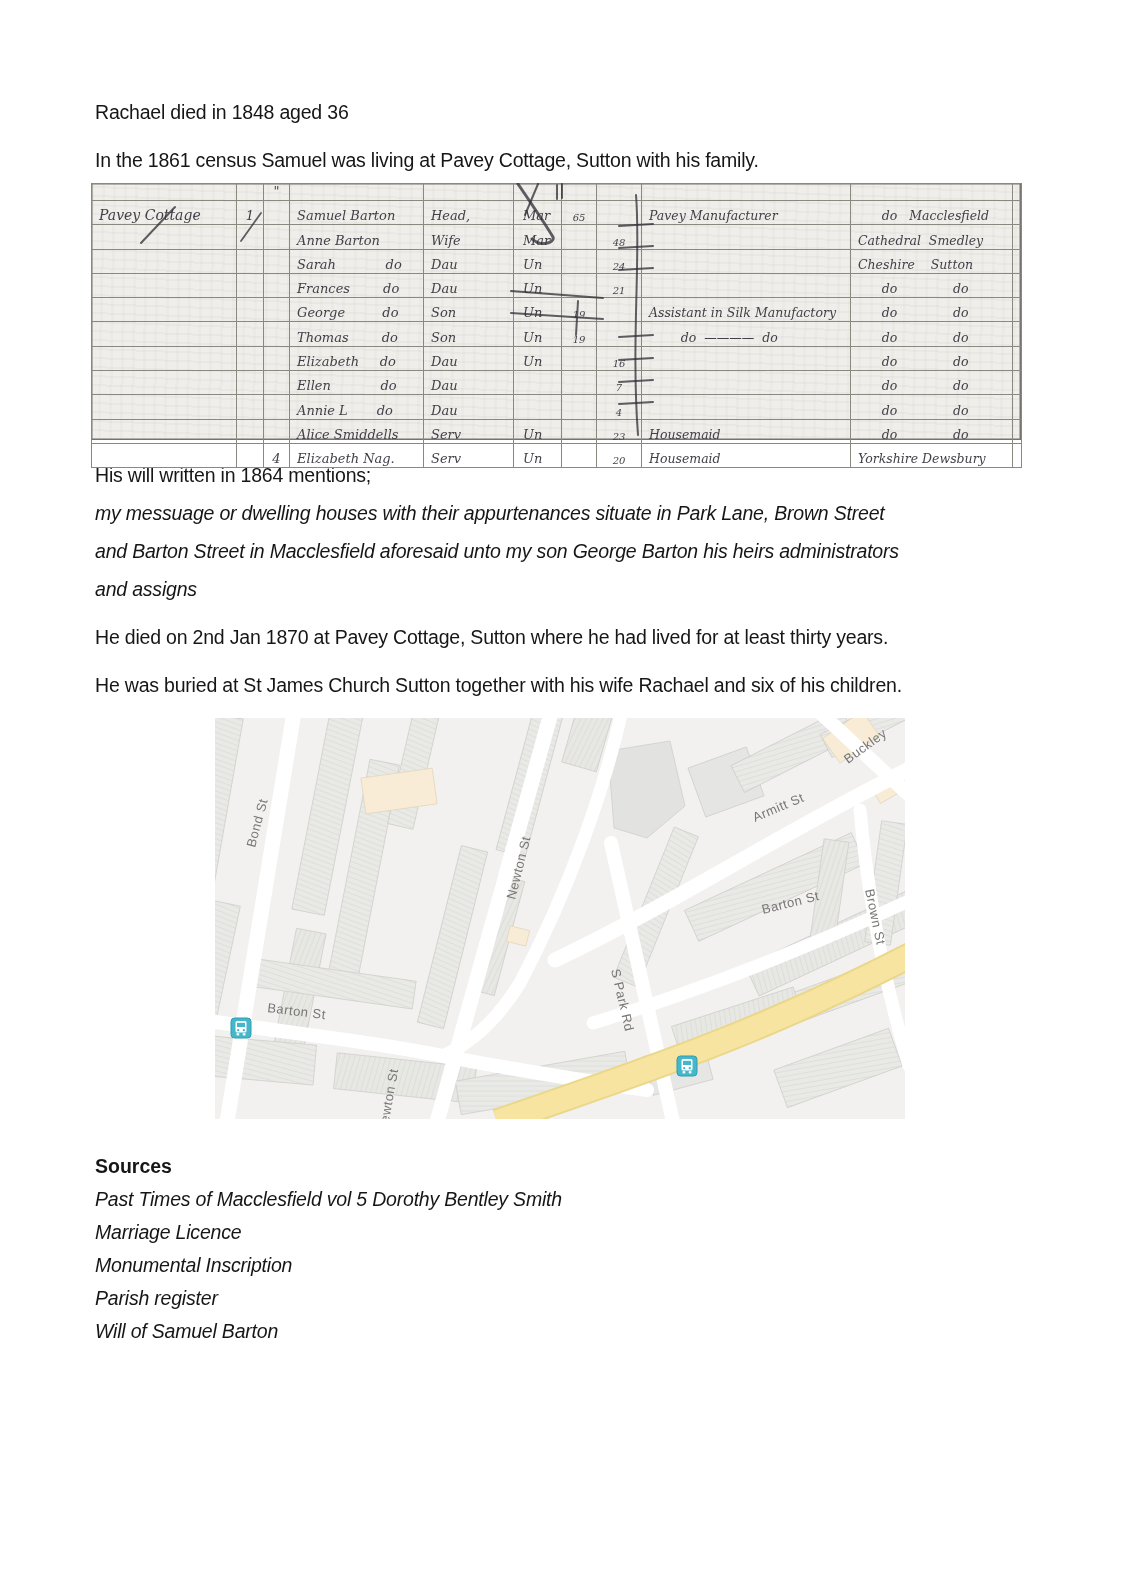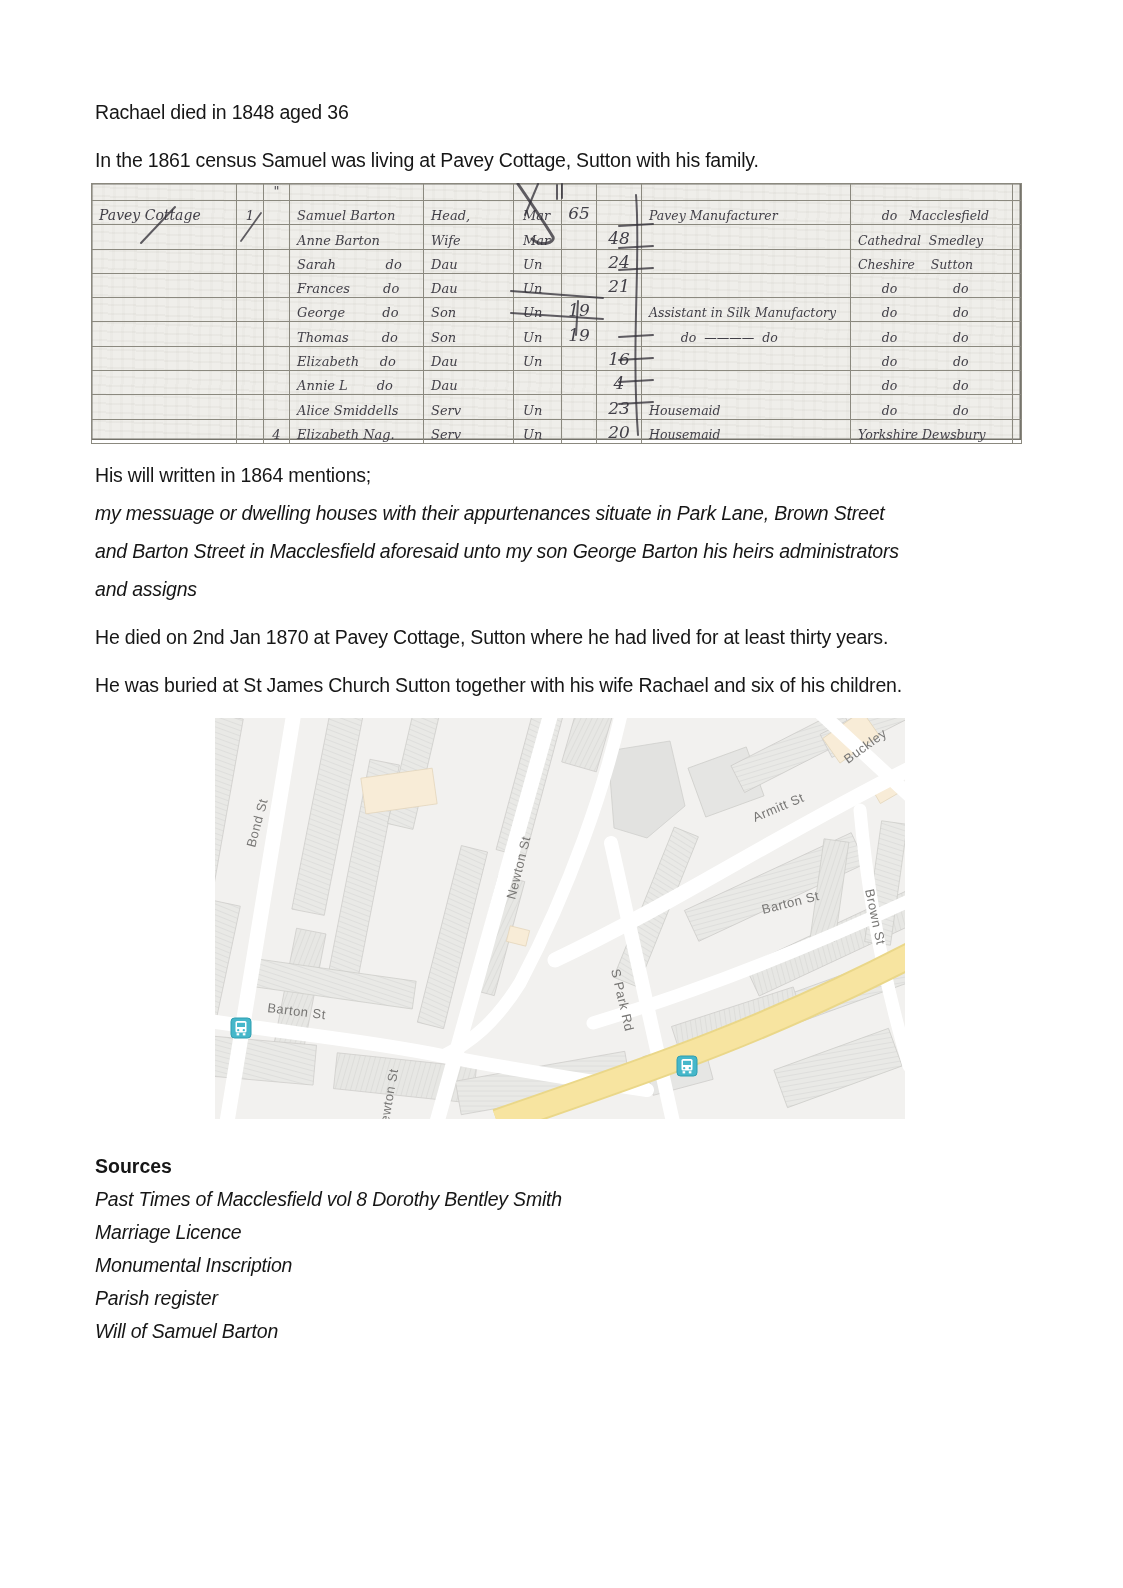--- a/index.html
+++ b/index.html
@@ -45,21 +45,21 @@
     vertical-align:bottom;
     font-size:13px;
     white-space:pre;
     overflow:visible;
     height:22.3px;
   }
   table.census tr.partial td{height:8px;}
   table.census td.c0{font-size:14px;}
   table.census td.c1,table.census td.c2{text-align:center;padding-left:0;}
   table.census td.c5{padding-left:9px;}
-  table.census td.c6,table.census td.c7{text-align:center;padding-left:0;font-size:17px;}
+  table.census td.c6,table.census td.c7{text-align:center;padding-left:0;font-size:10px;}
   table.census td.c8,table.census td.c9{font-size:12.5px;}
   .census-marks{position:absolute;left:0;top:0;pointer-events:none;}
 
   
   .map-wrap{
     position:relative;width:690px;height:401px;
     margin:14px 0 30px 120px;
     overflow:hidden;
   }
   .map-label{
@@ -196,20 +196,33 @@
             </tr>
             <tr>
               <td class="c0"></td>
               <td class="c1"></td>
               <td class="c2"></td>
               <td class="c3">Elizabeth     do</td>
               <td class="c4">Dau</td>
               <td class="c5">Un</td>
               <td class="c6"></td>
               <td class="c7">16</td>
+              <td class="c8"></td>
+              <td class="c9">      do              do</td>
+              <td class="c10"></td>
+            </tr>
+            <tr>
+              <td class="c0"></td>
+              <td class="c1"></td>
+              <td class="c2"></td>
+              <td class="c3">Ellen            do</td>
+              <td class="c4">Dau</td>
+              <td class="c5"></td>
+              <td class="c6"></td>
+              <td class="c7">7</td>
               <td class="c8"></td>
               <td class="c9">      do              do</td>
               <td class="c10"></td>
             </tr>
             <tr>
               <td class="c0"></td>
               <td class="c1"></td>
               <td class="c2"></td>
               <td class="c3">Annie L       do</td>
               <td class="c4">Dau</td>
@@ -369,20 +382,20 @@
           <text class="map-label" transform="translate(172,415) rotate(-80)">Newton St</text>
           <text class="map-label" transform="translate(396,252) rotate(77)">S Park Rd</text>
         </g>
 
         <use href="#busicon" transform="translate(16,300)"></use>
         <use href="#busicon" transform="translate(462,338)"></use>
       </svg>
     </div>
 
     <p class="sources-heading">Sources</p>
-    <p class="source-item">Past Times of Macclesfield vol 8 Dorothy Bentley Smith</p>
+    <p class="source-item">Past Times of Macclesfield vol 5 Dorothy Bentley Smith</p>
     <p class="source-item">Marriage Licence</p>
     <p class="source-item">Monumental Inscription</p>
     <p class="source-item">Parish register</p>
     <p class="source-item">Will of Samuel Barton</p>
 
   </div>
 </div>
 
 </body></html>

